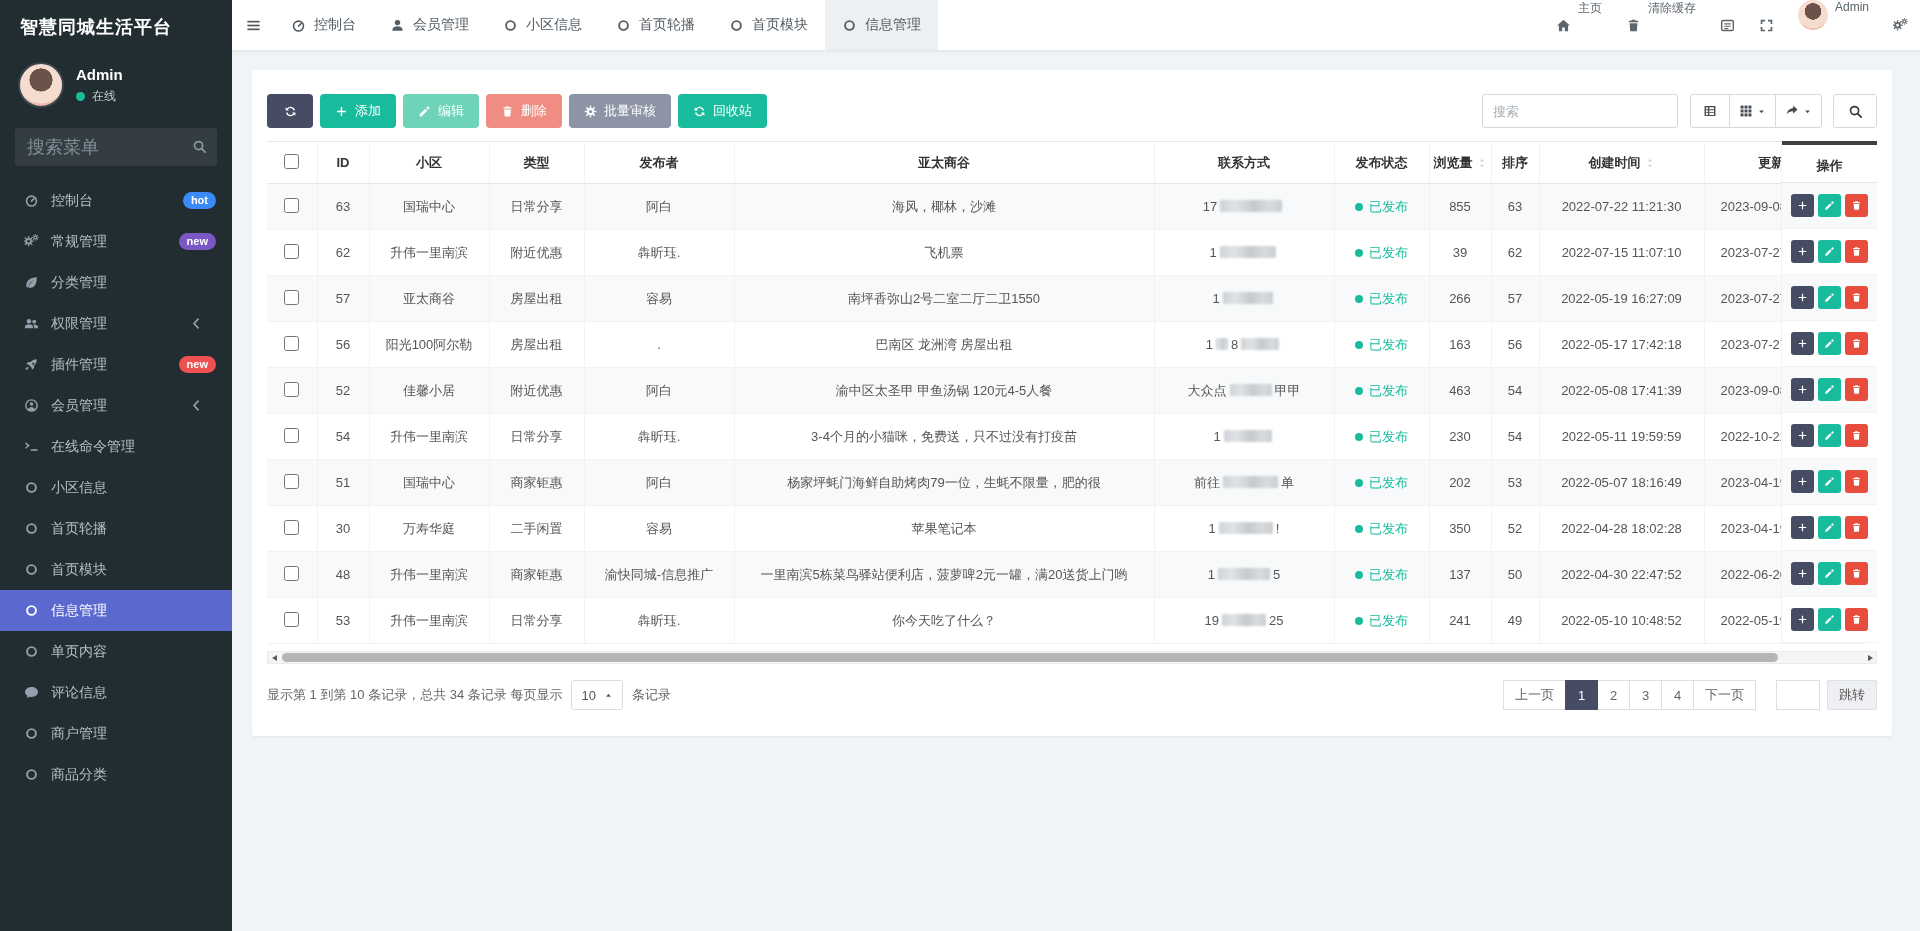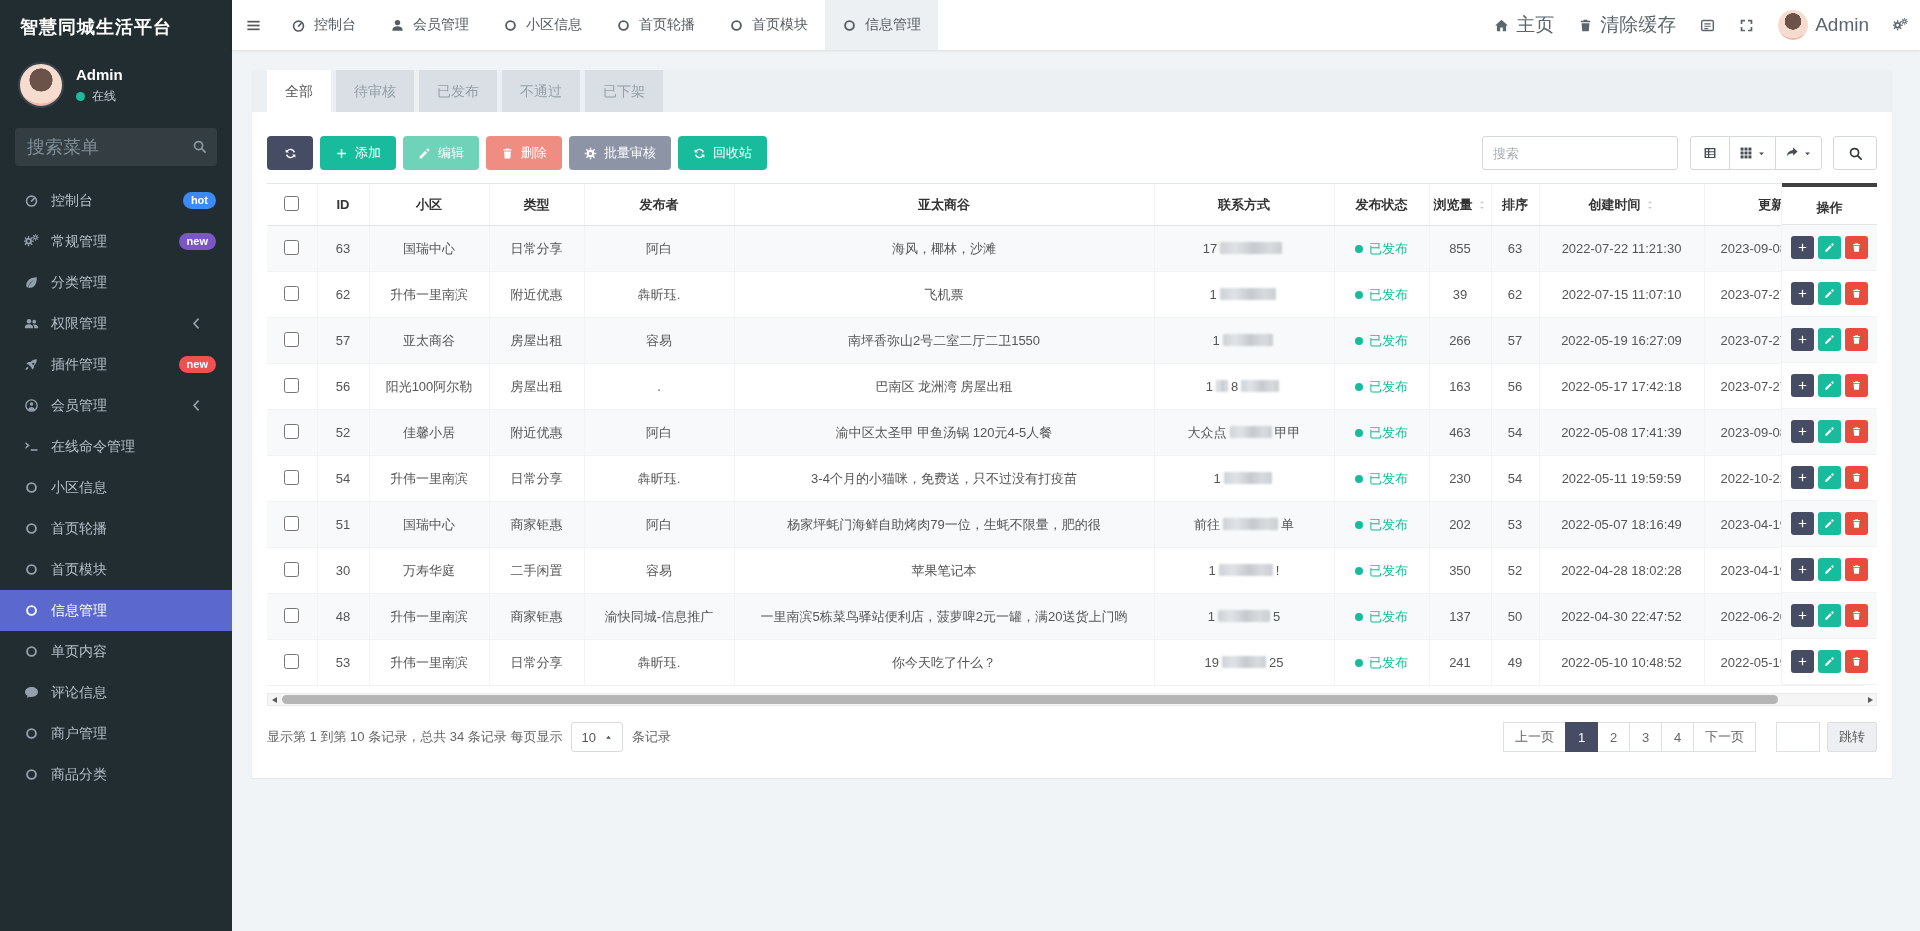--- a/index.html
+++ b/index.html
@@ -38,21 +38,21 @@
 
   
   .main{flex:1;display:flex;flex-direction:column;height:100%}
   .topbar{height:50px;background:#fff;display:flex;align-items:center;box-shadow:0 1px 3px rgba(0,0,0,.09);position:relative;z-index:5}
   .tb-burger{width:42px;height:50px;display:flex;align-items:center;justify-content:center;color:#555;cursor:pointer}
   .tb-nav{display:flex;height:50px}
   .tb-nav-item{display:flex;align-items:center;gap:8px;padding:0 17px;font-size:14px;color:#545d64;cursor:pointer}
   .tb-nav-item .ic{color:#545d64}
   .tb-nav-item.active{background:#edf0f2}
   .tb-right{margin-left:auto;display:flex;align-items:center;height:50px}
-  .tb-item{display:flex;align-items:center;gap:7px;padding:0 12px;height:50px;font-size:19px;color:#5c666e;cursor:pointer}
+  .tb-item{display:flex;gap:7px;padding:0 12px;height:50px;font-size:12px;color:#5c666e;cursor:pointer}
   .tb-item .ic{color:#5c666e}
   .avatar-sm{width:30px;height:30px;border-radius:50%;background:
     radial-gradient(circle at 50% 38%, #6b5349 0 34%, #f6dccf 35% 70%, #f0b9ad 71%)}
 
   .content{flex:1;background:#f1f4f6;padding:20px 28px 0 20px;overflow:hidden}
   .panel{background:#fff;box-shadow:0 1px 2px rgba(0,0,0,.06);border-radius:2px;padding-bottom:18px}
 
   .tabbar{background:#edf0f3;display:flex;gap:5px;padding-left:15px;height:42px;border-radius:2px 2px 0 0}
   .tab{padding:0 18px;line-height:42px;font-size:14px;color:#95a0a9;background:#d9dfe4;cursor:pointer;white-space:nowrap}
   .tab.active{background:#fff;color:#555}
@@ -460,27 +460,20 @@
                 </g>
               </svg>
             </span>
         </div>
       </div>
     </header>
 
     <div class="content">
       <div class="panel">
 
-        <div class="tabbar" id="filter-tabs">
-            <div class="tab active">全部</div>
-            <div class="tab">待审核</div>
-            <div class="tab">已发布</div>
-            <div class="tab">不通过</div>
-            <div class="tab">已下架</div>
-          </div>
 
         <div class="toolbar">
           <button class="btn btn-refresh">
             <span class="ic">
                 <svg viewBox="0 0 16 16" fill="currentColor" xmlns="http://www.w3.org/2000/svg">
                   <path d="M13.6 6.3A5.8 5.8 0 0 0 3.5 4.2L2 2.7v4.2h4.2L4.7 5.4a4.1 4.1 0 0 1 7.2 1.6l1.7-.7zM2.4 9.7a5.8 5.8 0 0 0 10.1 2.1l1.5 1.5V9.1H9.8l1.5 1.5a4.1 4.1 0 0 1-7.2-1.6l-1.7.7z"></path>
                 </svg>
               </span>
           </button>
           <button class="btn btn-add">

